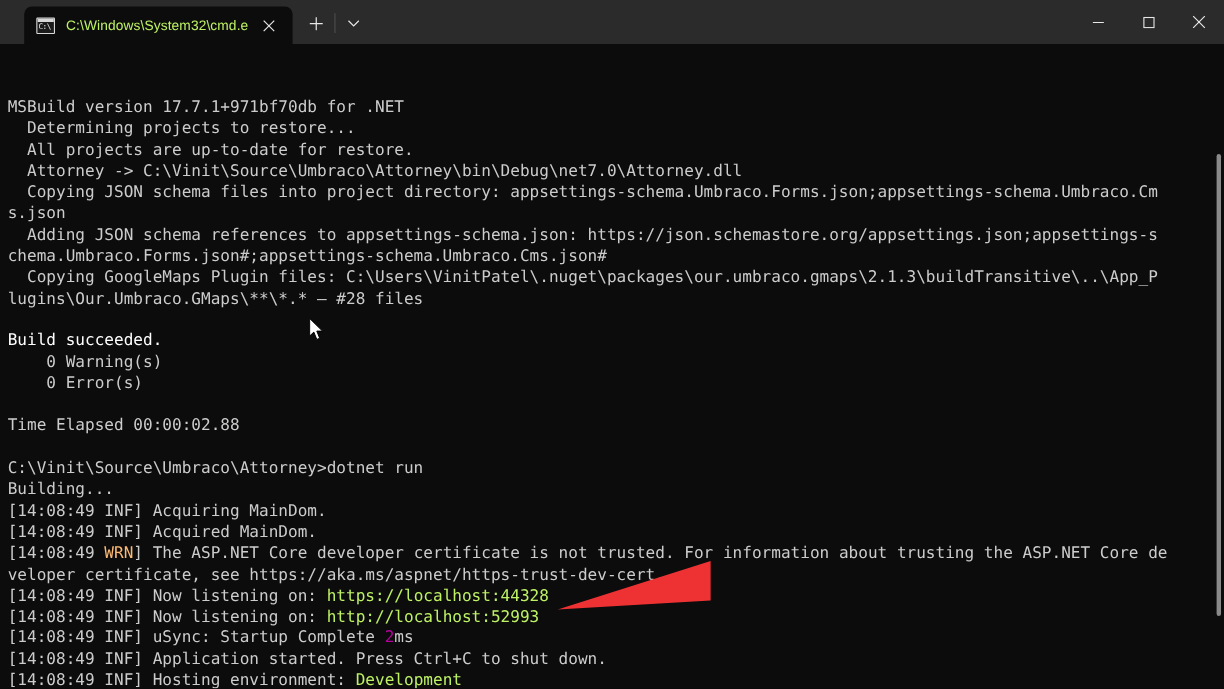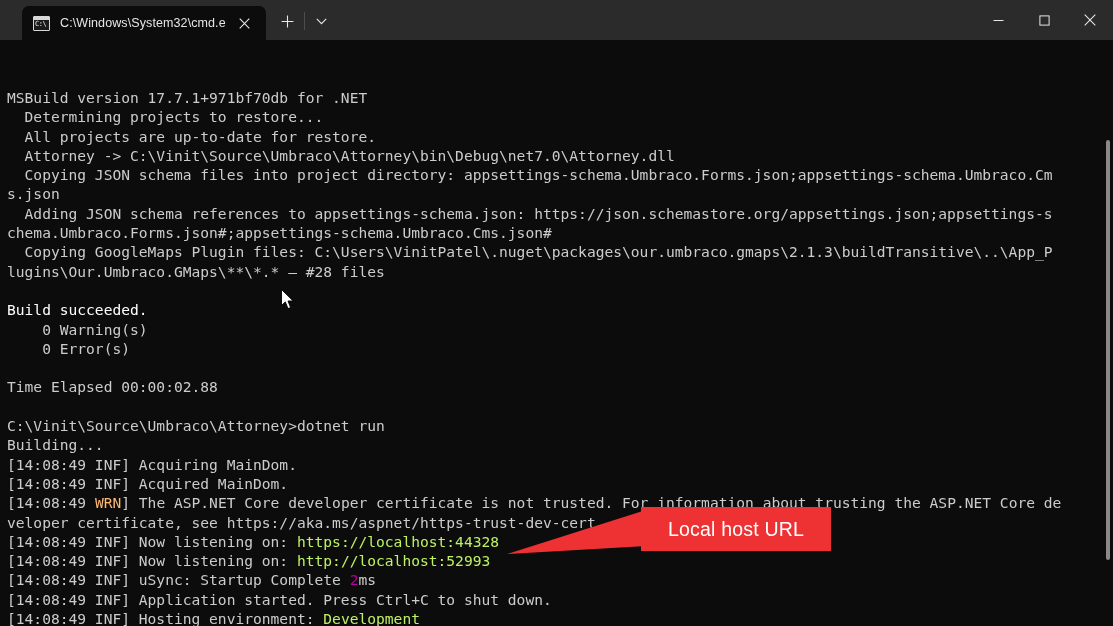--- a/index.html
+++ b/index.html
@@ -78,21 +78,21 @@
     left: 1px;
     top: 3.5px;
     font-size: 7px;
     line-height: 8px;
     color: #e8e8e8;
     font-family: "DejaVu Sans Mono", monospace;
     letter-spacing: -0.5px;
   }
 
   .tab-title {
-    color: #e5e5e5;
+    color: #bef264;
     font-size: 12.5px;
     white-space: nowrap;
     overflow: hidden;
     text-overflow: clip;
     flex: 1 1 auto;
     min-width: 0;
     letter-spacing: 0.1px;
   }
 
   .tab-close {
@@ -278,21 +278,18 @@
 
   <div class="console">
     <div class="lines" id="terminal-lines"><div class="line"><span class="c-default">MSBuild version 17.7.1+971bf70db for .NET</span></div><div class="line"><span class="c-default">  Determining projects to restore...</span></div><div class="line"><span class="c-default">  All projects are up-to-date for restore.</span></div><div class="line"><span class="c-default">  Attorney -&gt; C:\Vinit\Source\Umbraco\Attorney\bin\Debug\net7.0\Attorney.dll</span></div><div class="line"><span class="c-default">  Copying JSON schema files into project directory: appsettings-schema.Umbraco.Forms.json;appsettings-schema.Umbraco.Cm</span></div><div class="line"><span class="c-default">s.json</span></div><div class="line"><span class="c-default">  Adding JSON schema references to appsettings-schema.json: https://json.schemastore.org/appsettings.json;appsettings-s</span></div><div class="line"><span class="c-default">chema.Umbraco.Forms.json#;appsettings-schema.Umbraco.Cms.json#</span></div><div class="line"><span class="c-default">  Copying GoogleMaps Plugin files: C:\Users\VinitPatel\.nuget\packages\our.umbraco.gmaps\2.1.3\buildTransitive\..\App_P</span></div><div class="line"><span class="c-default">lugins\Our.Umbraco.GMaps\**\*.* – #28 files</span></div><div class="line">&nbsp;</div><div class="line"><span class="c-green">Build succeeded.</span></div><div class="line"><span class="c-default">    0 Warning(s)</span></div><div class="line"><span class="c-default">    0 Error(s)</span></div><div class="line">&nbsp;</div><div class="line"><span class="c-default">Time Elapsed 00:00:02.88</span></div><div class="line">&nbsp;</div><div class="line"><span class="c-default">C:\Vinit\Source\Umbraco\Attorney&gt;dotnet run</span></div><div class="line"><span class="c-default">Building...</span></div><div class="line"><span class="c-default">[14:08:49 INF] Acquiring MainDom.</span></div><div class="line"><span class="c-default">[14:08:49 INF] Acquired MainDom.</span></div><div class="line"><span class="c-default">[14:08:49 </span><span class="c-yellow">WRN</span><span class="c-default">] The ASP.NET Core developer certificate is not trusted. For information about trusting the ASP.NET Core de</span></div><div class="line"><span class="c-default">veloper certificate, see https://aka.ms/aspnet/https-trust-dev-cert.</span></div><div class="line"><span class="c-default">[14:08:49 INF] Now listening on: </span><span class="c-cyan">https://localhost:44328</span></div><div class="line"><span class="c-default">[14:08:49 INF] Now listening on: </span><span class="c-cyan">http://localhost:52993</span></div><div class="line"><span class="c-default">[14:08:49 INF] uSync: Startup Complete </span><span class="c-magenta">2</span><span class="c-default">ms</span></div><div class="line"><span class="c-default">[14:08:49 INF] Application started. Press Ctrl+C to shut down.</span></div><div class="line"><span class="c-default">[14:08:49 INF] Hosting environment: </span><span class="c-cyan">Development</span></div></div>
 
     <div class="scrollbar"></div>
 
     <svg class="callout-tail" viewBox="0 0 1113 586" aria-hidden="true">
       <polygon points="646,470 646,506 507,514" fill="#ee3233"></polygon>
     </svg>
 
-    <div class="callout-box">
-      <span class="callout-label">Local host URL</span>
-    </div>
 
     <svg class="cursor" viewBox="0 0 14 21" aria-hidden="true">
       <polygon points="0.5,0.5 0.5,16.5 4.3,12.9 7.0,19.6 9.6,18.5 7.0,12.0 12.2,12.0" fill="#ffffff" stroke="#000000" stroke-width="0.9"></polygon>
     </svg>
   </div>
 </div>
 
 </body></html>

